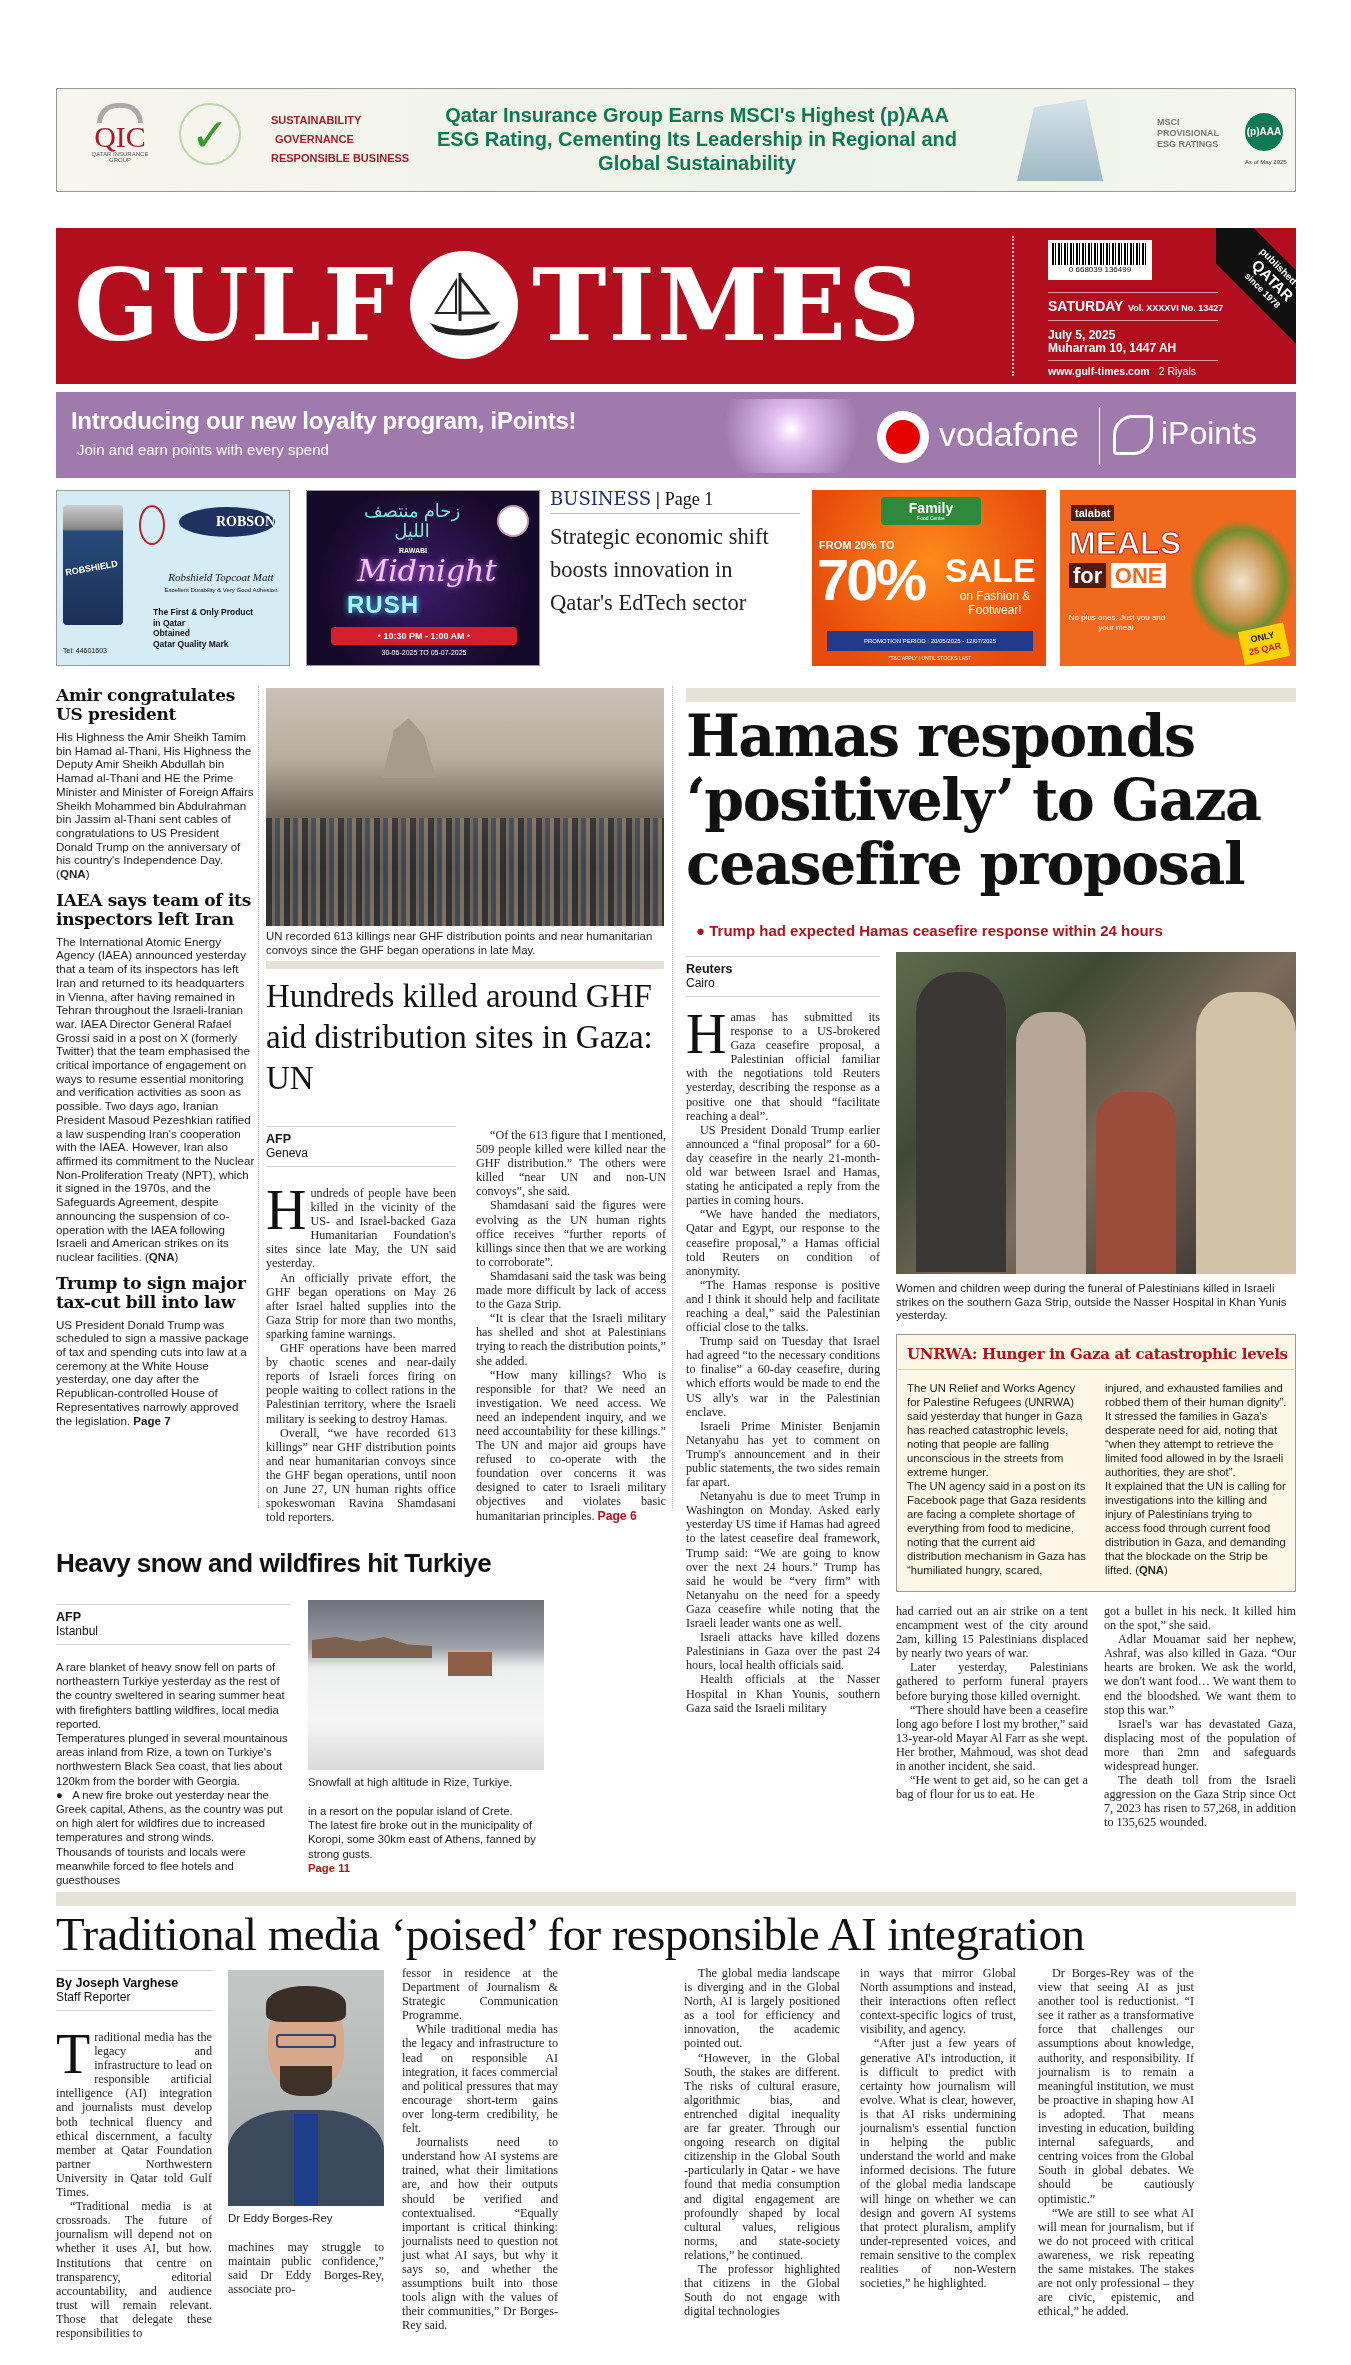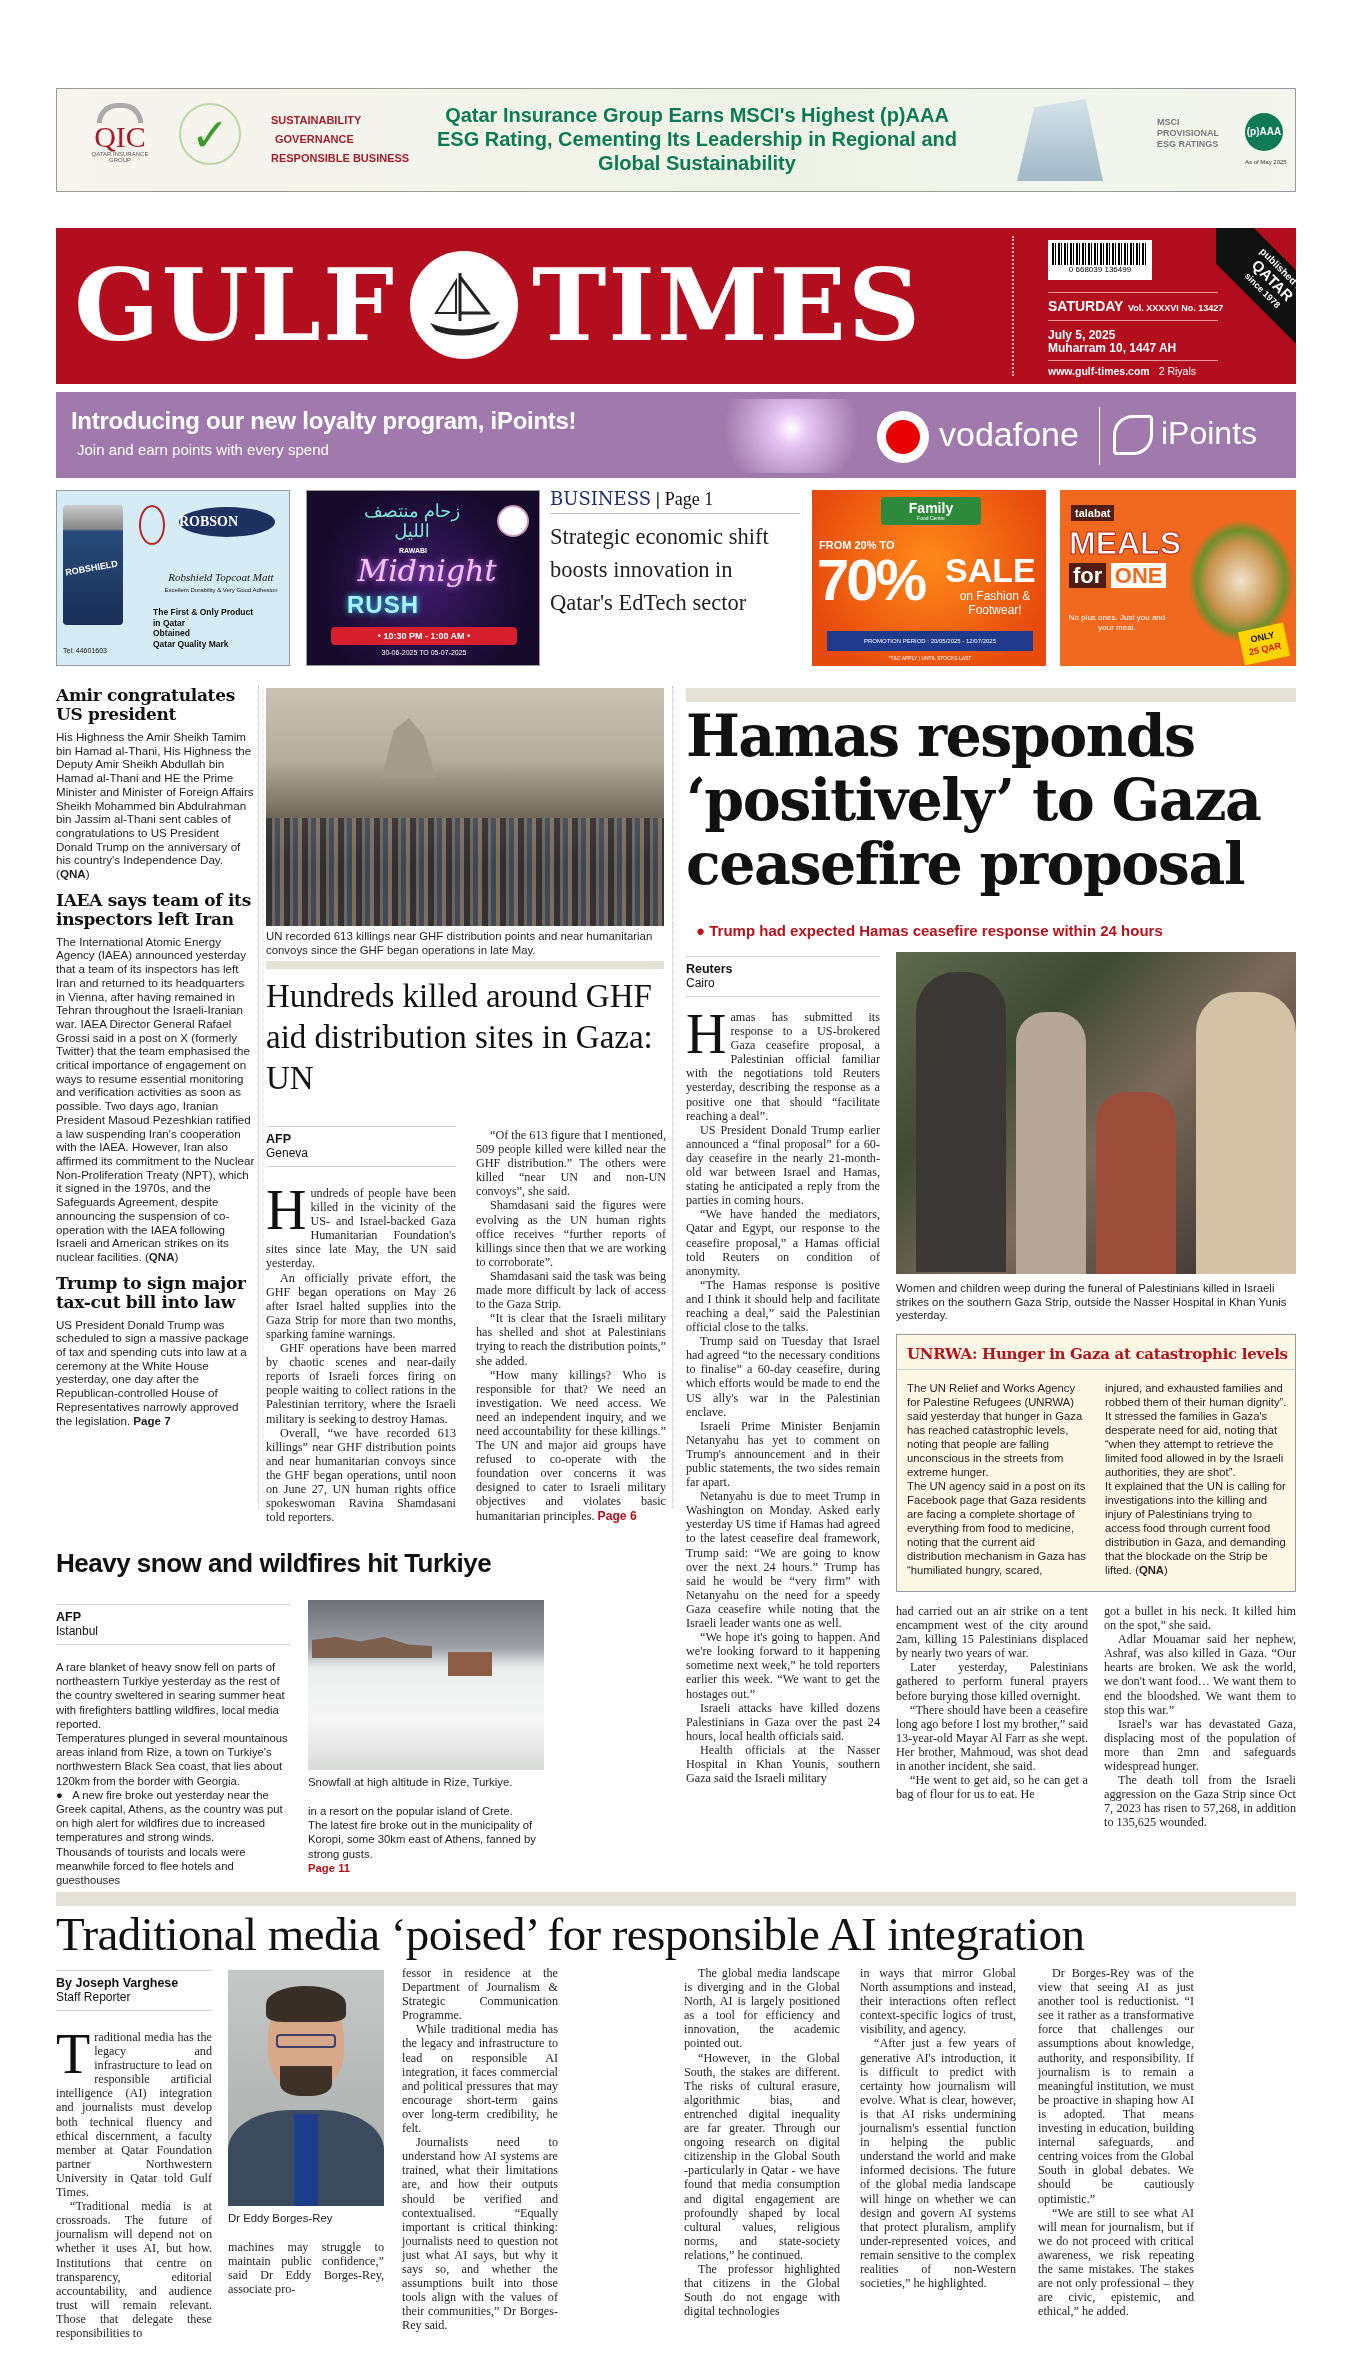--- a/index.html
+++ b/index.html
@@ -93,21 +93,21 @@
   <div class="abs" style="left:882px;top:22px;font-size:34px;color:#fff;">vodafone</div>
   <div class="abs" style="left:1042px;top:14px;height:58px;border-left:1px solid #fff;"></div>
   <div class="abs" style="left:1056px;top:22px;width:40px;height:40px;border:3px solid #fff;border-radius:50% 10% 50% 10%;"></div>
   <div class="abs" style="left:1104px;top:22px;font-size:32px;color:#fff;">iPoints</div>
 </div>
 
 <div class="abs ad" style="left:56px;top:490px;width:234px;height:176px;background:#d5ecf4;">
   <div class="abs" style="left:6px;top:14px;width:60px;height:120px;background:linear-gradient(180deg,#ccc,#888 20%,#274b7a 22%,#1a2f55);border-radius:4px;"></div>
   <div class="abs" style="left:8px;top:72px;font-size:9px;font-weight:bold;color:#fff;transform:rotate(-10deg);">ROBSHIELD</div>
   <div class="abs" style="left:82px;top:14px;width:26px;height:40px;border:2px solid #b8242e;border-radius:50%;"></div>
-  <div class="abs" style="left:122px;top:16px;width:96px;height:30px;border-radius:50%;background:#1d3260;color:#fff;text-align:left;line-height:30px;font-family:'Liberation Serif',serif;font-weight:bold;font-size:14px;">ROBSON</div>
+  <div class="abs" style="left:122px;top:16px;width:96px;height:30px;border-radius:50%;background:#1d3260;color:#fff;text-align:right;line-height:30px;font-family:'Liberation Serif',serif;font-weight:bold;font-size:14px;">ROBSON</div>
   <div class="abs" style="left:96px;top:80px;width:136px;font-family:'Liberation Serif',serif;font-style:italic;font-size:11px;text-align:center;">Robshield Topcoat Matt</div>
   <div class="abs" style="left:96px;top:96px;width:136px;font-size:6px;text-align:center;">Excellent Durability &amp; Very Good Adhesion</div>
   <div class="abs" style="left:96px;top:116px;width:136px;font-size:8.5px;line-height:10.5px;font-weight:bold;">
     <div>The First &amp; Only Product</div>
     <div>in Qatar</div>
     <div>Obtained</div>
     <div>Qatar Quality Mark</div>
   </div>
   <div class="abs" style="left:6px;top:156px;font-size:7px;">Tel: 44601603</div>
 </div>
@@ -213,21 +213,20 @@
   <div class="rule" style="margin-top:6px;"></div>
 </div>
 <div class="abs body-s" style="left:686px;top:1010px;width:194px;">
   <p class="first"><span class="drop">H</span><span>amas has submitted its response to a US-brokered Gaza ceasefire proposal, a Palestinian official familiar with the negotiations told Reuters yesterday, describing the response as a positive one that should “facilitate reaching a deal”.</span></p>
   <p>US President Donald Trump earlier announced a “final proposal” for a 60-day ceasefire in the nearly 21-month-old war between Israel and Hamas, stating he anticipated a reply from the parties in coming hours.</p>
   <p>“We have handed the mediators, Qatar and Egypt, our response to the ceasefire proposal,” a Hamas official told Reuters on condition of anonymity.</p>
   <p>“The Hamas response is positive and I think it should help and facilitate reaching a deal,” said the Palestinian official close to the talks.</p>
   <p>Trump said on Tuesday that Israel had agreed “to the necessary conditions to finalise” a 60-day ceasefire, during which efforts would be made to end the US ally's war in the Palestinian enclave.</p>
   <p>Israeli Prime Minister Benjamin Netanyahu has yet to comment on Trump's announcement and in their public statements, the two sides remain far apart.</p>
   <p>Netanyahu is due to meet Trump in Washington on Monday. Asked early yesterday US time if Hamas had agreed to the latest ceasefire deal framework, Trump said: “We are going to know over the next 24 hours.” Trump has said he would be “very firm” with Netanyahu on the need for a speedy Gaza ceasefire while noting that the Israeli leader wants one as well.</p>
-  <p>“We hope it's going to happen. And we're looking forward to it happening sometime next week,” he told reporters earlier this week. “We want to get the hostages out.”</p>
   <p>Israeli attacks have killed dozens Palestinians in Gaza over the past 24 hours, local health officials said.</p>
   <p>Health officials at the Nasser Hospital in Khan Younis, southern Gaza said the Israeli military</p>
 </div>
 
 <div class="abs" style="left:896px;top:952px;width:400px;height:322px;background:linear-gradient(135deg,#5d6b4c 0,#3f4a35 30%,#7b6b5b 55%,#2d2a28 100%);overflow:hidden;">
   <div style="position:absolute;left:20px;top:20px;width:90px;height:300px;background:#3a3734;border-radius:40px 40px 0 0;"></div>
   <div style="position:absolute;left:120px;top:60px;width:70px;height:270px;background:#b7a79a;border-radius:30px 30px 0 0;"></div>
   <div style="position:absolute;left:200px;top:140px;width:80px;height:190px;background:#9c4c3a;border-radius:30px 30px 0 0;"></div>
   <div style="position:absolute;left:300px;top:40px;width:100px;height:290px;background:#d3c3a6;border-radius:40px 40px 0 0;"></div>
 </div>

